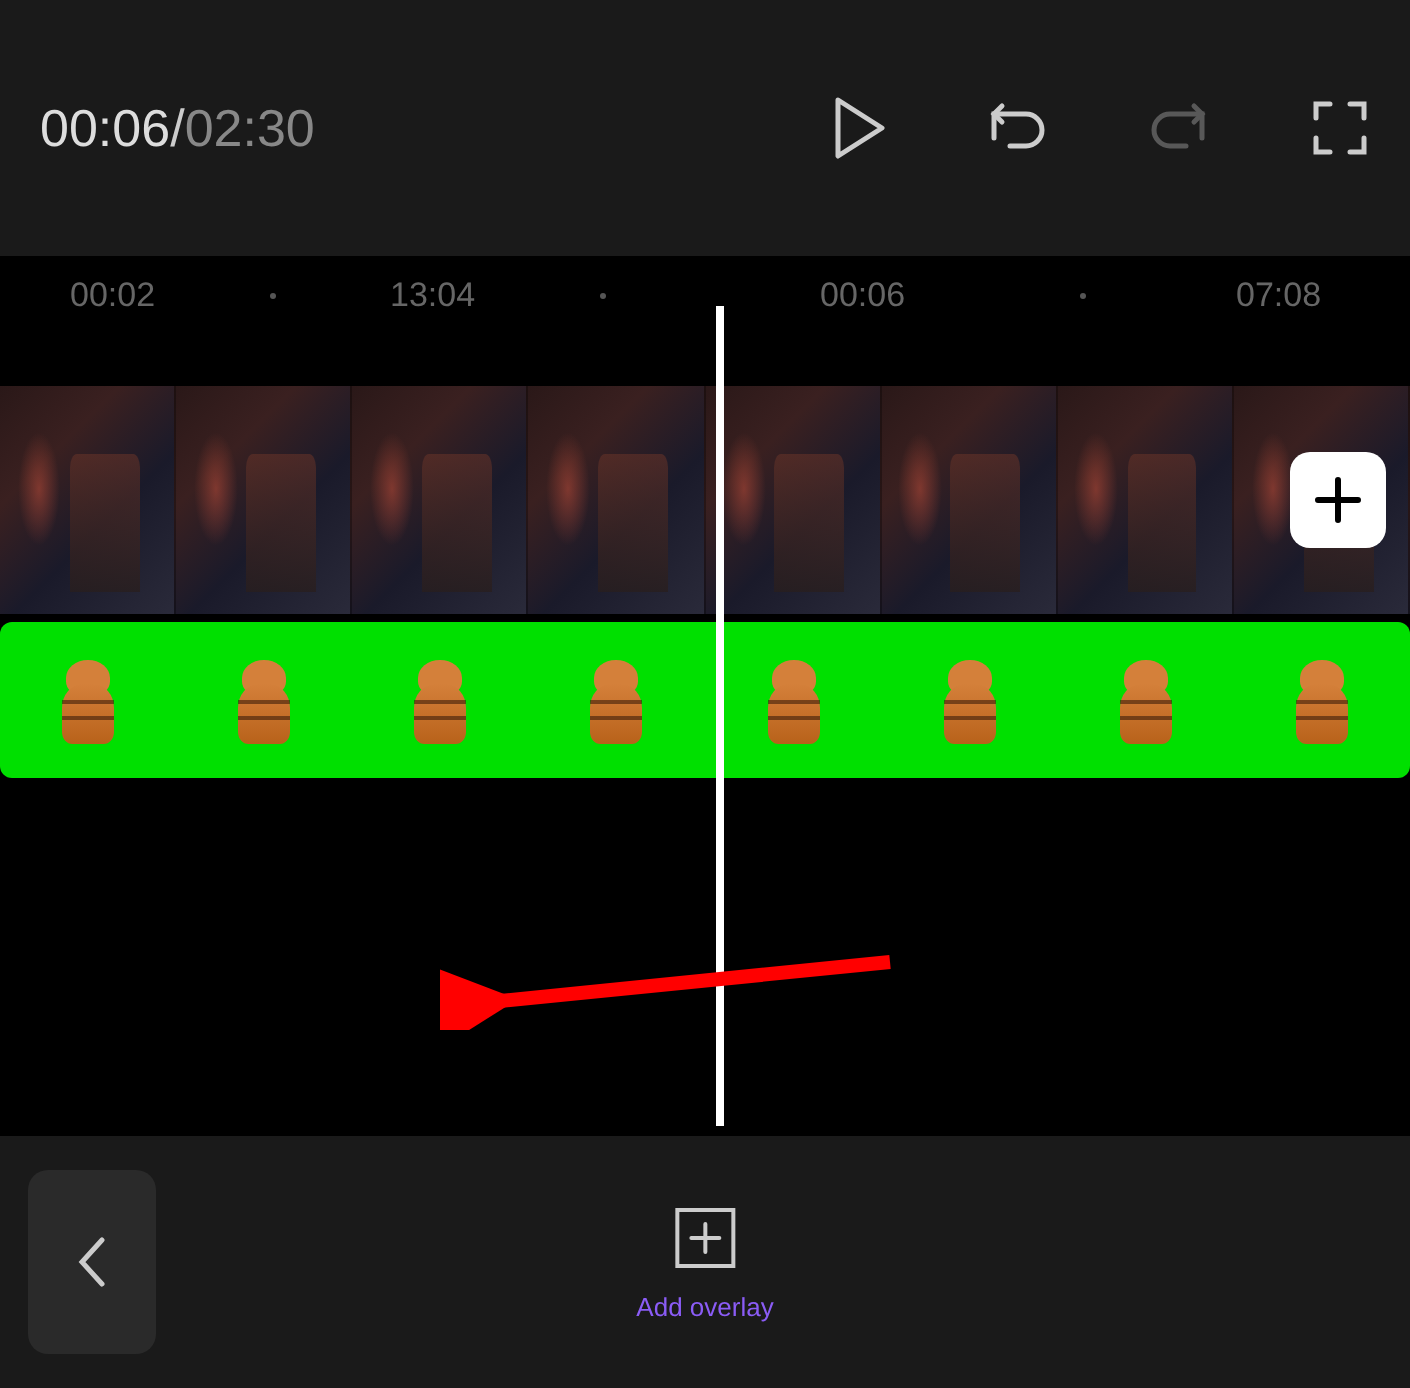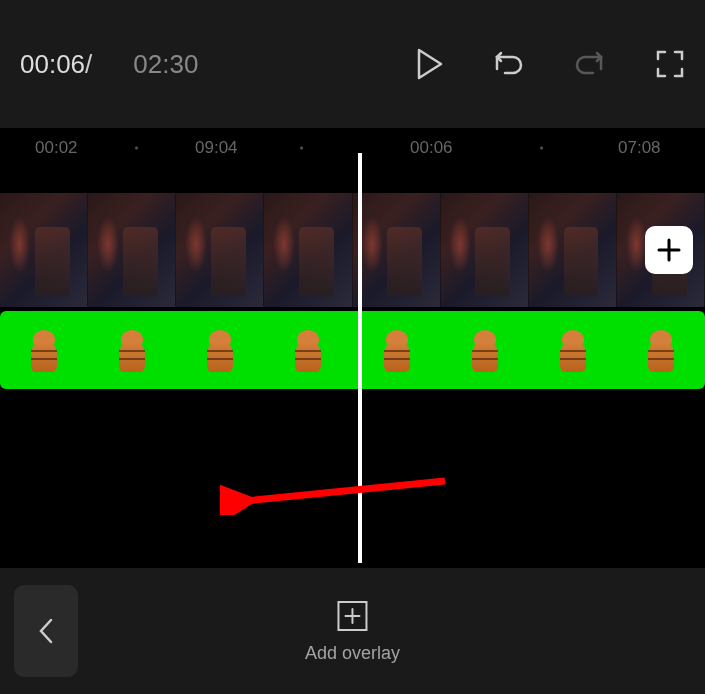--- a/index.html
+++ b/index.html
@@ -26,21 +26,20 @@
     .time-display {
       color: #ccc;
       font-size: 26px;
       font-weight: 300;
     }
     .time-display .current {
       color: #ddd;
     }
     .time-display .total {
       color: #888;
-      margin-left: 41px;
     }
     .controls {
       display: flex;
       align-items: center;
       gap: 48px;
     }
     .icon-btn {
       display: flex;
       align-items: center;
       justify-content: center;
@@ -211,22 +210,22 @@
       justify-content: center;
     }
     .add-overlay-btn {
       position: absolute;
       left: 50%;
       transform: translateX(-50%);
       display: flex;
       flex-direction: column;
       align-items: center;
       gap: 10px;
-      color: #a3a3a3;
-      font-size: 18px;
+      color: #8b5cf6;
+      font-size: 13px;
     }
     .disabled svg { opacity: 0.35; }
   </style>
 </head>
 <body>
 
 <div class="top-bar">
   <div class="time-display">
     <span class="current">00:06</span><span>/</span><span class="total">02:30</span>
   </div>
@@ -252,21 +251,21 @@
       <svg width="30" height="30" viewBox="0 0 30 30" fill="none">
         <path d="M3 10 L3 3 L10 3 M20 3 L27 3 L27 10 M27 20 L27 27 L20 27 M10 27 L3 27 L3 20" stroke="#ccc" stroke-width="2.5" fill="none" stroke-linecap="round"></path>
       </svg>
     </div>
   </div>
 </div>
 
 <div class="ruler">
   <span class="ruler-mark" style="left:35px">00:02</span>
   <span class="ruler-dot" style="left:135px"></span>
-  <span class="ruler-mark" style="left:195px">09:04</span>
+  <span class="ruler-mark" style="left:195px">13:04</span>
   <span class="ruler-dot" style="left:300px"></span>
   <span class="ruler-mark" style="left:410px">00:06</span>
   <span class="ruler-dot" style="left:540px"></span>
   <span class="ruler-mark" style="left:618px">07:08</span>
 </div>
 
 <div class="timeline-area">
   <div class="playhead"></div>
 
   <div class="track-main">

